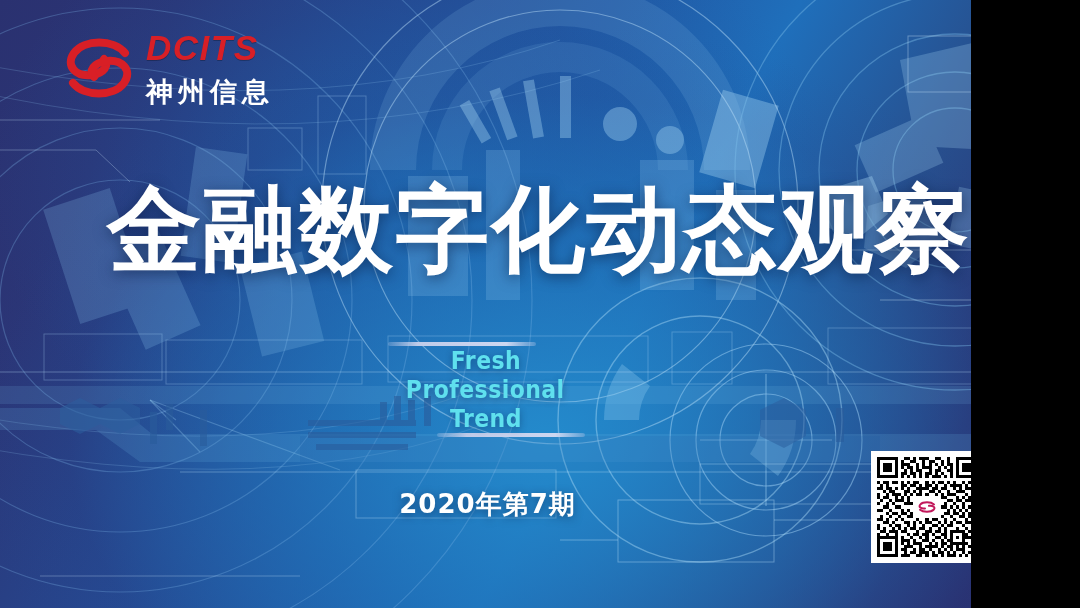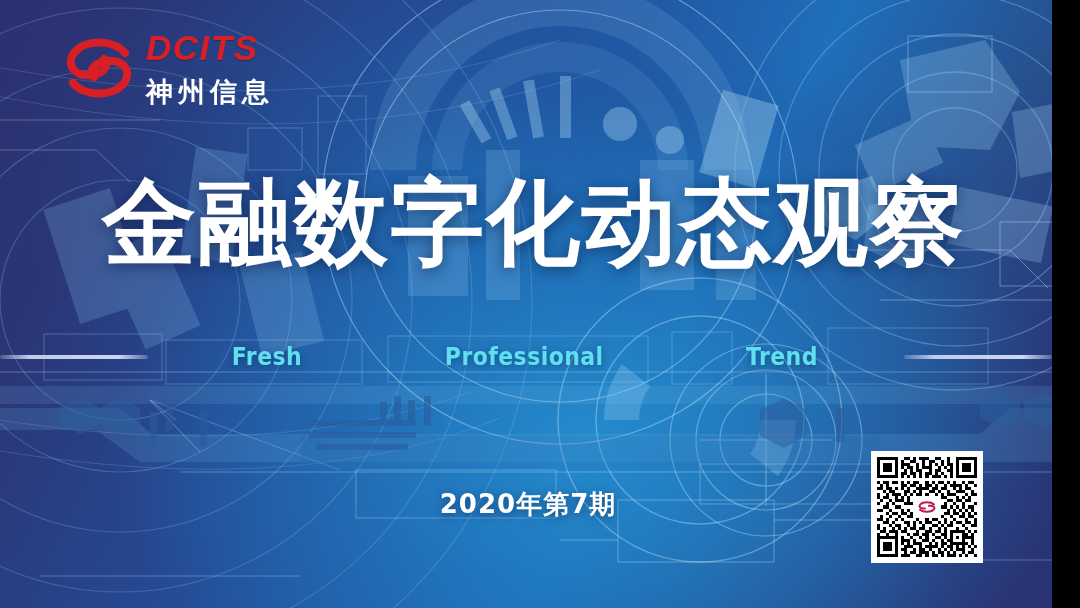--- a/index.html
+++ b/index.html
@@ -1,21 +1,21 @@
 <!DOCTYPE html>
 <html><head>
 <meta charset="utf-8">
 <style>
   * { margin:0; padding:0; box-sizing:border-box; }
   html,body { width:1080px; height:608px; overflow:hidden; background:#000; }
   body { font-family:"Liberation Sans", sans-serif; }
 
   #poster{
     position:relative;
-    width:1052px;
+    width:971px;
     height:608px;
     overflow:hidden;
     background:
       radial-gradient(ellipse 720px 520px at 56% 72%, rgba(36,140,205,0.95) 0%, rgba(32,120,190,0.55) 38%, rgba(35,70,140,0.12) 66%, rgba(0,0,0,0) 80%),
       radial-gradient(ellipse 560px 420px at 42% 30%, rgba(28,110,185,0.55) 0%, rgba(30,90,165,0.25) 45%, rgba(0,0,0,0) 75%),
       linear-gradient(118deg, #2a3170 0%, #2b3576 14%, #26478f 32%, #215ca8 50%, #1f6fbb 62%, #27508f 78%, #2a3474 92%, #2a3070 100%);
   }
 
   
   .bg-layer{ position:absolute; inset:0; pointer-events:none; }
@@ -37,36 +37,37 @@
   #logo .cn{
     margin-top:13px;
     font-size:27px; font-weight:bold; color:#ffffff;
     letter-spacing:5px;
     font-family:"DejaVu Sans", sans-serif;
   }
 
   
   #title{
     position:absolute; left:16px; right:0; top:183px;
-    text-align:center;
-    font-family:Liberation Mono, monospace;
+    text-align:right;
+    font-family:Liberation Serif, serif;
     font-weight:bold;
     font-size:94px;
     line-height:1;
     color:#ffffff;
     letter-spacing:2px;
     text-shadow:0 3px 14px rgba(8,24,60,0.55);
     white-space:nowrap;
   }
 
   
   #tagline{
     position:absolute; left:0; right:0; top:342px;
-    display:flex; align-items:center; justify-content:space-between;
+    display:flex; align-items:center; justify-content:flex-start;
     gap:0;
+    flex-direction:column;
   }
   #tagline .rule{
     height:4px; width:148px;
     background:linear-gradient(90deg, rgba(190,202,235,0.25), #bfcbe9 20%, #cdd7f1 80%, rgba(190,202,235,0.3));
     border-radius:2px;
   }
   #tagline .rule.left{ margin-right:48px; }
   #tagline .rule.right{ margin-left:50px; }
   #tagline .word{
     font-family:"DejaVu Sans", sans-serif;

